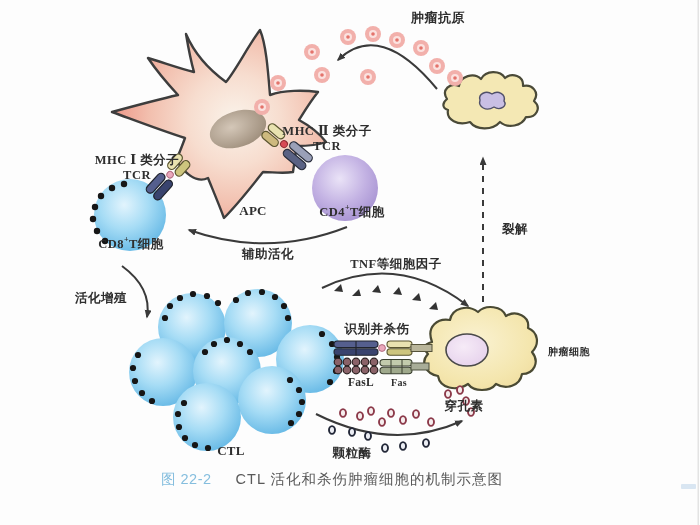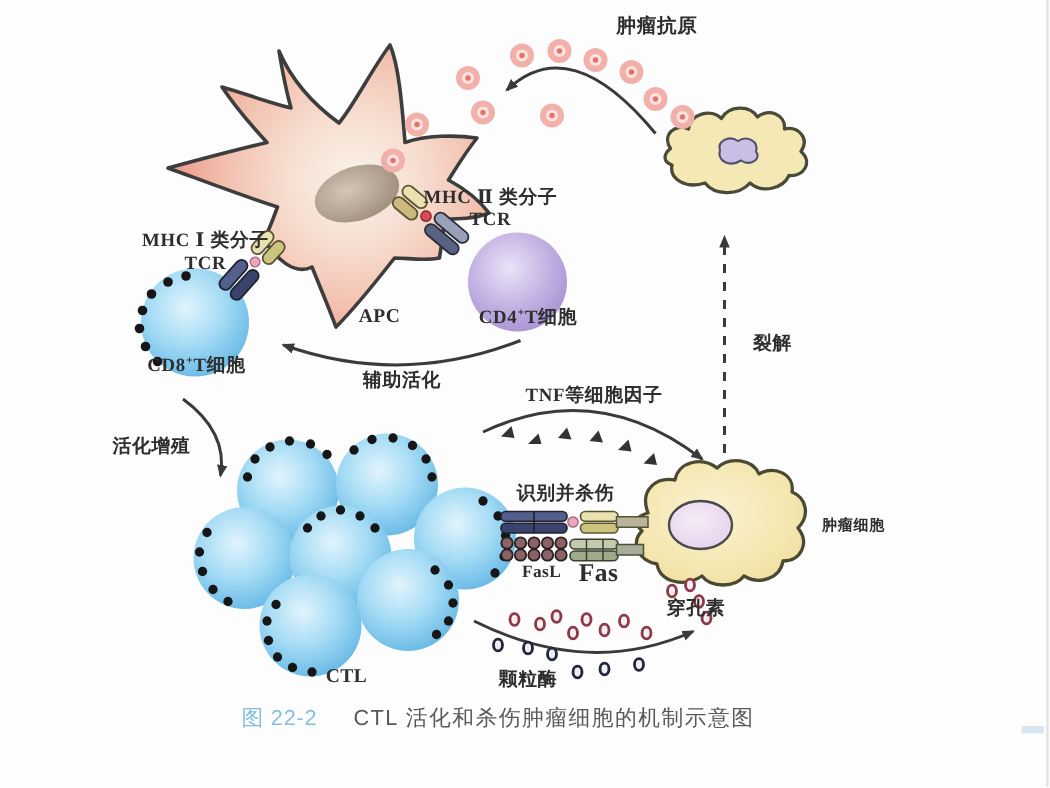--- a/index.html
+++ b/index.html
@@ -325,21 +325,21 @@
   <div class="lbl" style="left:101px;top:298px;">活化增殖</div>
 
   <div class="lbl" style="left:396px;top:264px;">TNF等细胞因子</div>
 
   <div class="lbl" style="left:515px;top:229px;">裂解</div>
 
   <div class="lbl" style="left:377px;top:329px;">识别并杀伤</div>
 
   <div class="lbl latin" style="left:361px;top:382px;font-size:11.5px;">FasL</div>
 
-  <div class="lbl latin" style="left:399px;top:382px;font-size:17px;text-align:center;">Fas</div>
+  <div class="lbl latin" style="left:399px;top:382px;font-size:10px;text-align:center;">Fas</div>
 
   <div class="lbl" style="left:569px;top:351px;font-size:10px;">肿瘤细胞</div>
 
   <div class="lbl" style="left:428px;top:406px;margin-left:36px;">穿孔素</div>
 
   <div class="lbl" style="left:352px;top:453px;">颗粒酶</div>
 
   <div class="lbl latin" style="left:231px;top:450px;font-size:13px;">CTL</div>
 
   <div class="caption" style="left:332px;top:479px;">

